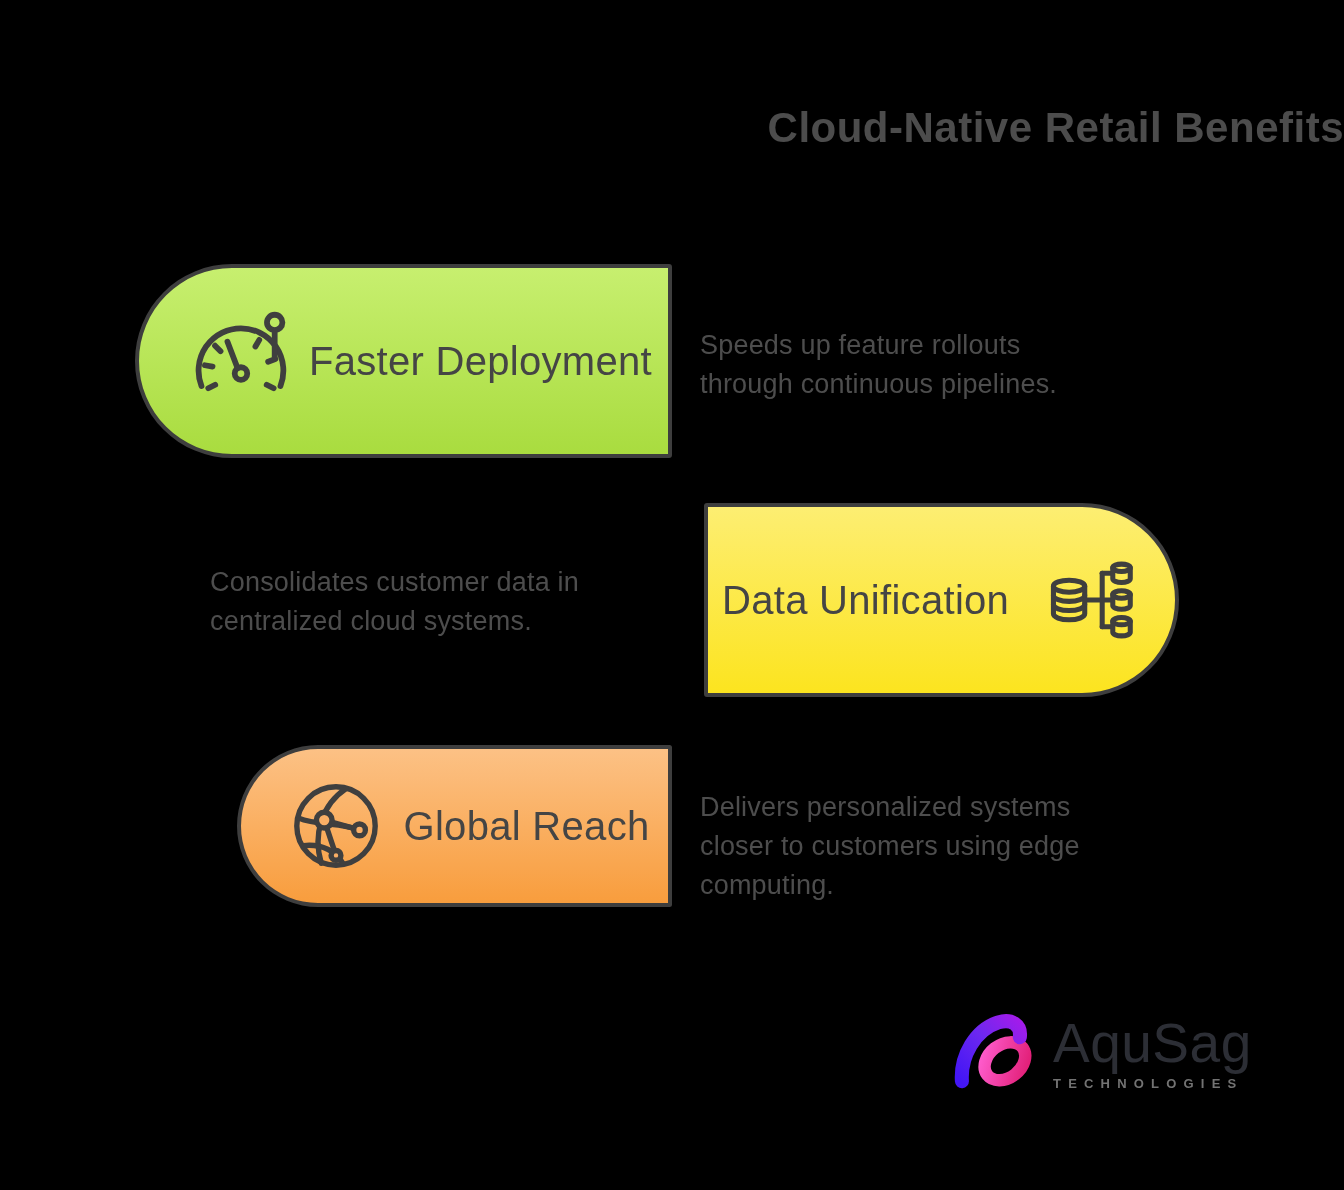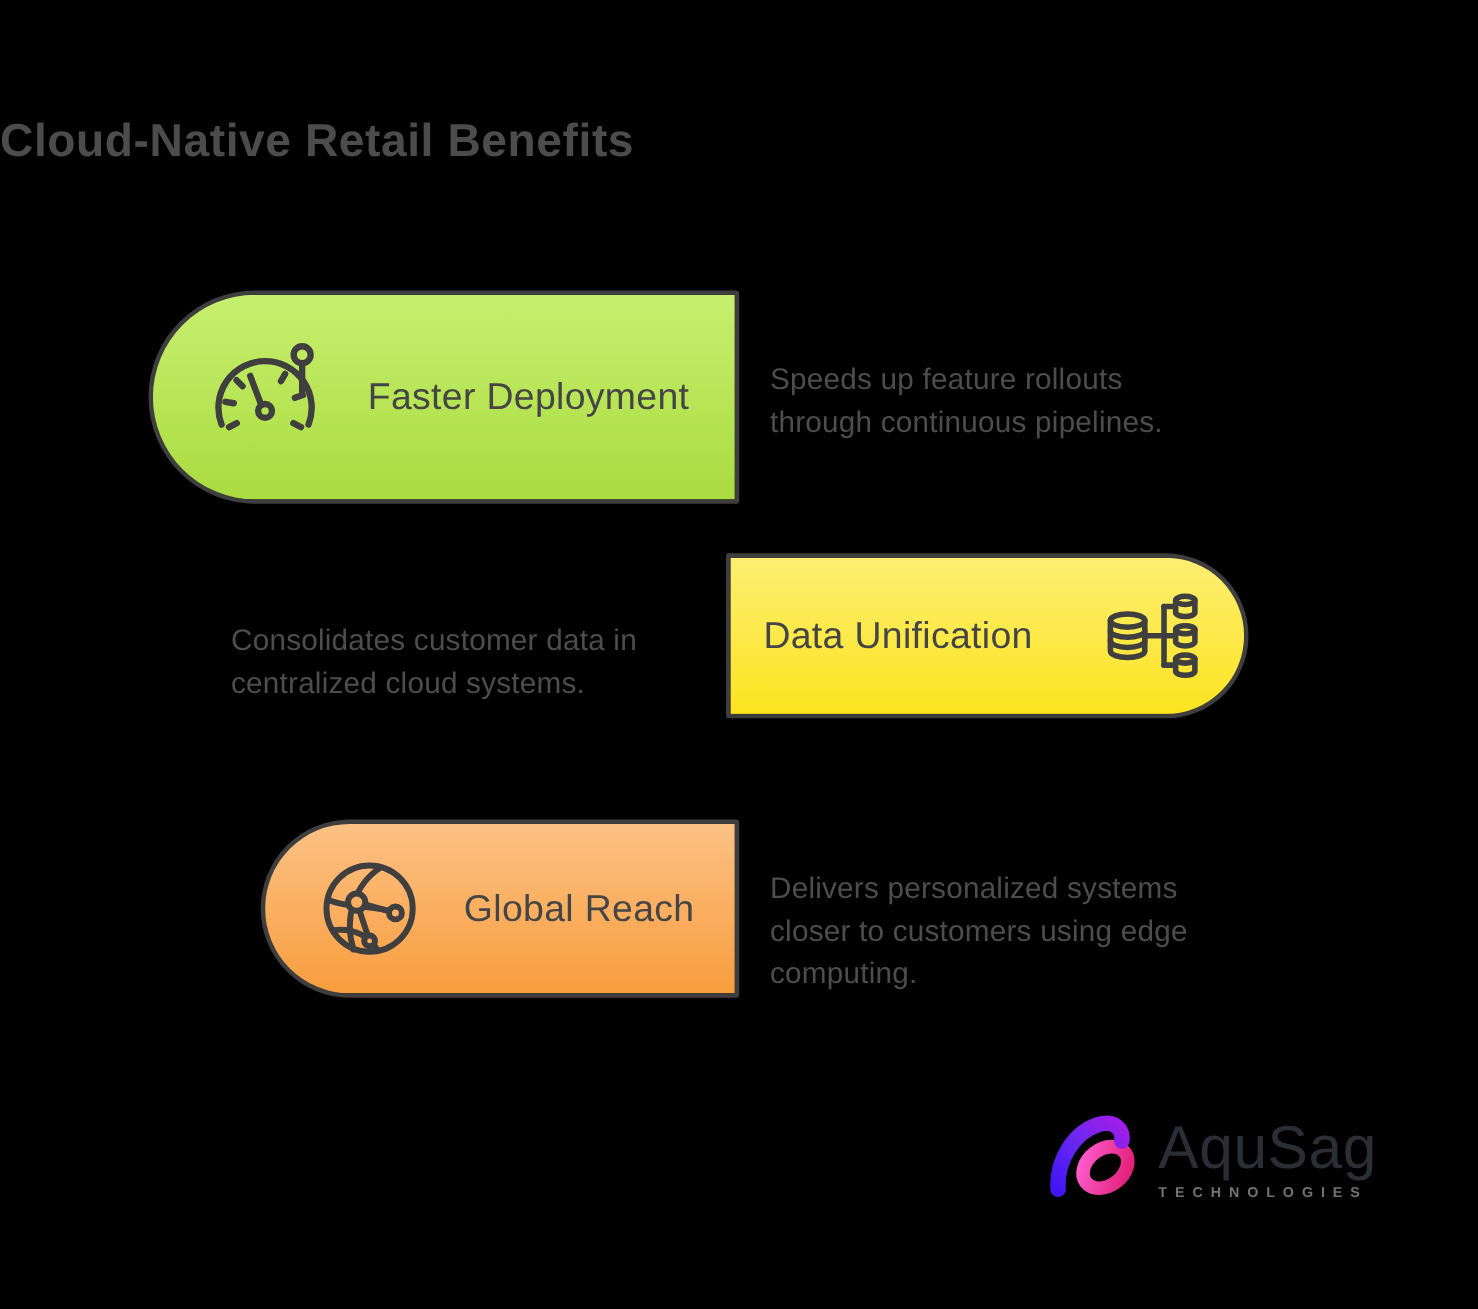--- a/index.html
+++ b/index.html
@@ -1,32 +1,32 @@
 <!DOCTYPE html>
 <html><head>
 <meta charset="utf-8">
 <style>
   html,body{margin:0;padding:0;background:#000;}
   .canvas{
     position:relative;width:1344px;height:1190px;margin:0 auto;background:#000000;
     font-family:"Liberation Sans","DejaVu Sans",sans-serif;overflow:hidden;
   }
   .title{
-    position:absolute;left:0;top:104px;width:100%;text-align:left;
+    position:absolute;left:0;top:104px;width:100%;text-align:right;
     font-size:42px;font-weight:700;color:#4c4c4c;letter-spacing:0.5px;
   }
   .card{
     position:absolute;box-sizing:border-box;border:4px solid #3e3e3e;
     display:flex;align-items:center;
   }
   .card-green{left:135px;top:264px;width:537px;height:194px;border-radius:97px 3px 3px 97px;padding-left:48px;}
-  .card-yellow{left:660px;top:503px;width:475px;height:150px;border-radius:3px 97px 97px 3px;padding-left:30px;padding-right:36px;}
+  .card-yellow{left:704px;top:503px;width:475px;height:194px;border-radius:3px 97px 97px 3px;padding-left:14px;padding-right:36px;}
   .card-orange{left:237px;top:745px;width:435px;height:162px;border-radius:97px 3px 3px 97px;padding-left:46px;}
   .card-label{
-    font-size:34px;color:#454545;letter-spacing:0.3px;white-space:nowrap;
+    font-size:40px;color:#454545;letter-spacing:0.3px;white-space:nowrap;
   }
   .card-green .card-label,.card-orange .card-label{flex:1;text-align:center;}
   .card-yellow .card-label{text-align:left;}
   .card-icon{display:flex;align-items:center;justify-content:center;}
   .card-yellow .card-icon{margin-left:auto;}
   .desc{
     position:absolute;font-size:27px;line-height:39px;color:#4d4d4d;letter-spacing:0.2px;
   }
   .desc-1{left:700px;top:326px;width:420px;text-align:left;}
   .desc-2{left:210px;top:563px;width:436px;}

